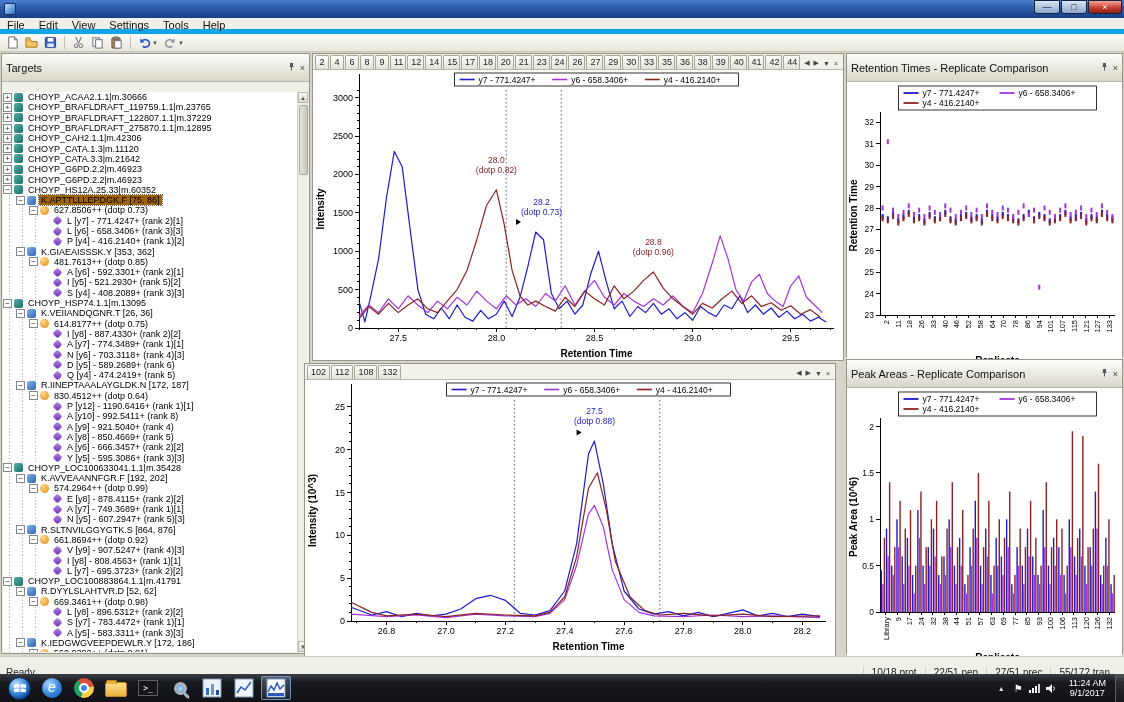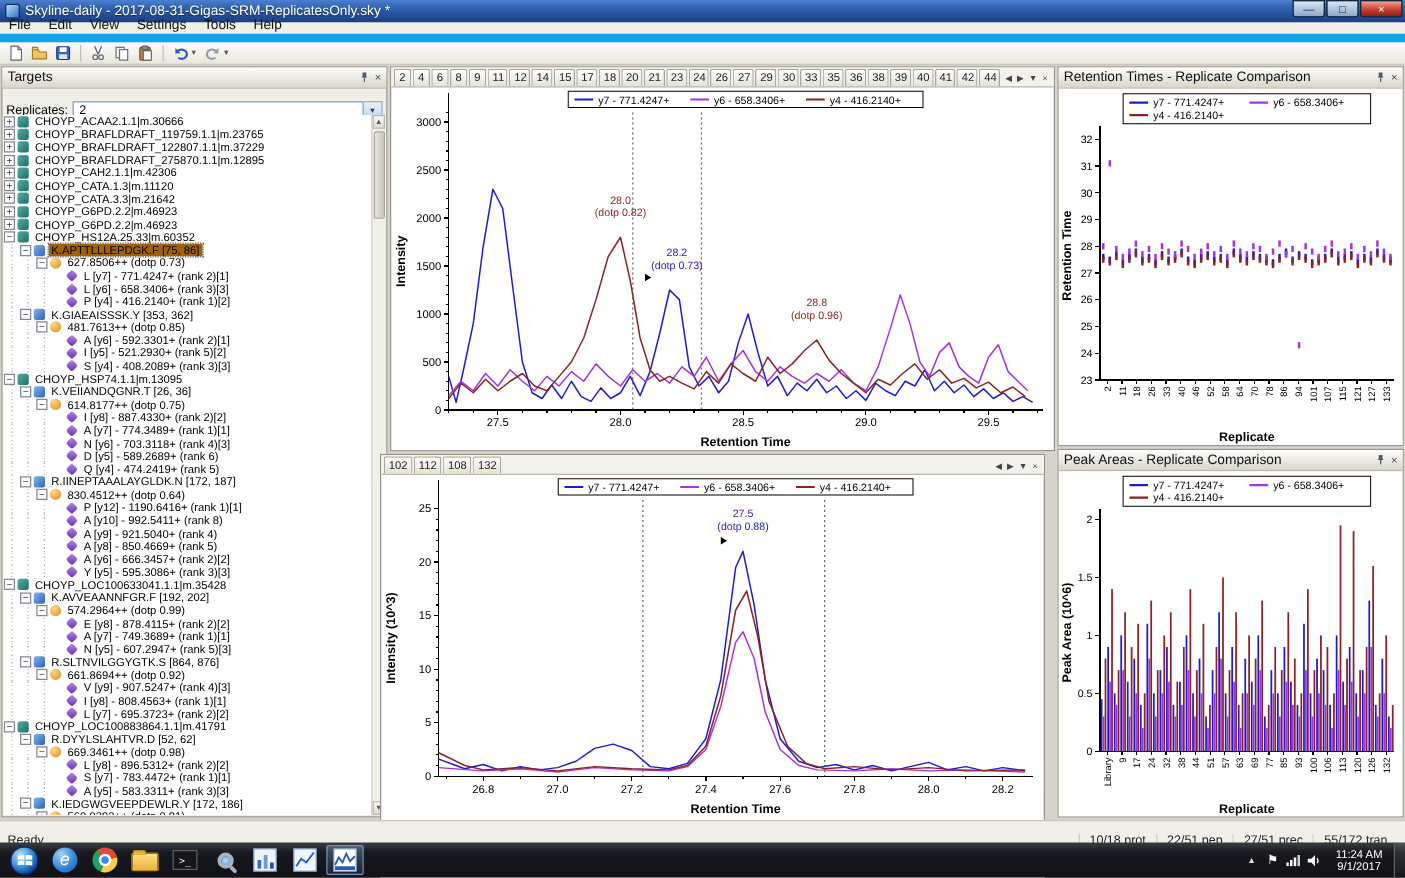--- a/index.html
+++ b/index.html
@@ -6,31 +6,31 @@
 html,body{width:1124px;height:702px;overflow:hidden;font-family:"Liberation Sans",sans-serif;background:#000}
 .screen{position:relative;width:1124px;height:702px;background:#dedbd2}
 
 .titlebar{position:absolute;left:0;top:0;right:0;height:18px;background:linear-gradient(180deg,#4b7fd0,#2c5ba8 45%,#173f85);color:#fff;display:flex;align-items:center;padding:0 4px;font-size:11px}
 .app-icon{width:12px;height:12px;margin-right:4px;border-radius:2px;background:linear-gradient(135deg,#bfe0ff,#2f6fc4);border:1px solid #12305e;flex:none}
 .title-text{white-space:nowrap;text-shadow:0 1px 1px rgba(0,0,0,.5)}
 .win-buttons{position:absolute;right:2px;top:0;display:flex}
 .win-btn{width:26px;height:14px;margin-left:1px;border:1px solid #10243f;border-radius:0 0 3px 3px;background:linear-gradient(#d7e4f4,#8fa8c8);color:#223;font-size:9px;line-height:12px;text-align:center}
 .win-btn.close{background:linear-gradient(#f2a39a,#c23a2a 60%,#8e2013);color:#fff;width:34px}
 
-.menubar{position:absolute;left:0;top:18px;right:0;height:16px;background:#f0efe8;border-bottom:7px solid #0ea5e9;display:flex;align-items:flex-end;font-size:11px;color:#111}
+.menubar{position:absolute;left:0;top:18px;right:0;height:16px;background:#f0efe8;border-bottom:5px solid #0ea5e9;display:flex;align-items:flex-start;font-size:11px;color:#111}
 .menu-item{padding:1px 7px}
 .toolbar{position:absolute;left:0;top:34px;right:0;height:18px;background:linear-gradient(#fbfbf9,#e9e7db);border-bottom:1px solid #c9c6ba;display:flex;align-items:center;padding-left:4px;gap:2px}
 .tb{height:16px;display:flex;align-items:center;justify-content:center;padding:0 2px}
 .tb svg{width:13px;height:13px}
 .tb .dd{font-size:6px;color:#555;margin-left:1px}
 .tb-sep{width:1px;height:13px;background:#c2bfb2;margin:0 3px}
 
 .workspace{position:absolute;left:0;top:52px;right:0;height:604px;background:#d6d3c9}
 .panel,.cwin{position:absolute;background:#fff;border:1px solid #98968c}
-.phead{height:17px;background:linear-gradient(#fdfdfb,#d9d6c9);border-bottom:1px solid #b9b6aa;display:flex;align-items:center;font-size:11px;padding:0 4px;color:#111}
+.phead{height:28px;background:linear-gradient(#fdfdfb,#d9d6c9);border-bottom:1px solid #b9b6aa;display:flex;align-items:center;font-size:11px;padding:0 4px;color:#111}
 .phicons{margin-left:auto;display:flex;align-items:center;gap:4px;color:#444;font-size:9px}
 
 .targets{left:1px;top:1px;width:309px;height:601px;background:#f0efe8}
 .replrow{height:36px;display:flex;align-items:center;padding:2px 3px;font-size:10px;border-bottom:1px solid #d8d5c8;gap:4px}
 .combo{flex:1;height:16px;background:#fff;border:1px solid #7f9db9;display:flex;align-items:center;font-size:10px;padding-left:4px}
 .combo-arrow{margin-left:auto;width:15px;height:14px;background:linear-gradient(#e6f0fb,#b9d3ef);border-left:1px solid #7f9db9;font-size:6px;text-align:center;line-height:14px;color:#335}
 .tree{position:absolute;left:1px;top:38px;right:12px;bottom:1px;background:#fff;overflow:hidden;font-size:9px;color:#000}
 .trow{height:10.3px;display:flex;align-items:center;white-space:nowrap}
 .tind{display:inline-block;flex:none;width:13px;height:100%;background-image:repeating-linear-gradient(to bottom,#b8b8b8 0 1px,transparent 1px 3px);background-size:1px 100%;background-position:6px 0;background-repeat:no-repeat}
 .tbox{flex:none;width:9px;height:9px;border:1px solid #828790;background:#fff;font-size:8px;line-height:7px;text-align:center;margin-right:2px;color:#333}
@@ -82,21 +82,20 @@
 .clock{text-align:center;font-size:9px;line-height:10px;margin:12px 9px;color:#fff}
 .showdesk{width:9px;height:100%;border-left:1px solid #5a5f66;background:linear-gradient(rgba(255,255,255,.12),rgba(255,255,255,.02))}
 </style>
 </head>
 <body>
 
 <div class="screen">
 
   <div class="titlebar">
     <span class="app-icon"></span>
-    <span class="title-text">Skyline-daily - 2017-08-31-Gigas-SRM-ReplicatesOnly.sky *</span>
     <span class="win-buttons">
       <span class="win-btn">—</span>
       <span class="win-btn">□</span>
       <span class="win-btn close">×</span>
     </span>
   </div>
 
   <div class="menubar">
       <span class="menu-item">File</span>
       <span class="menu-item">Edit</span>

